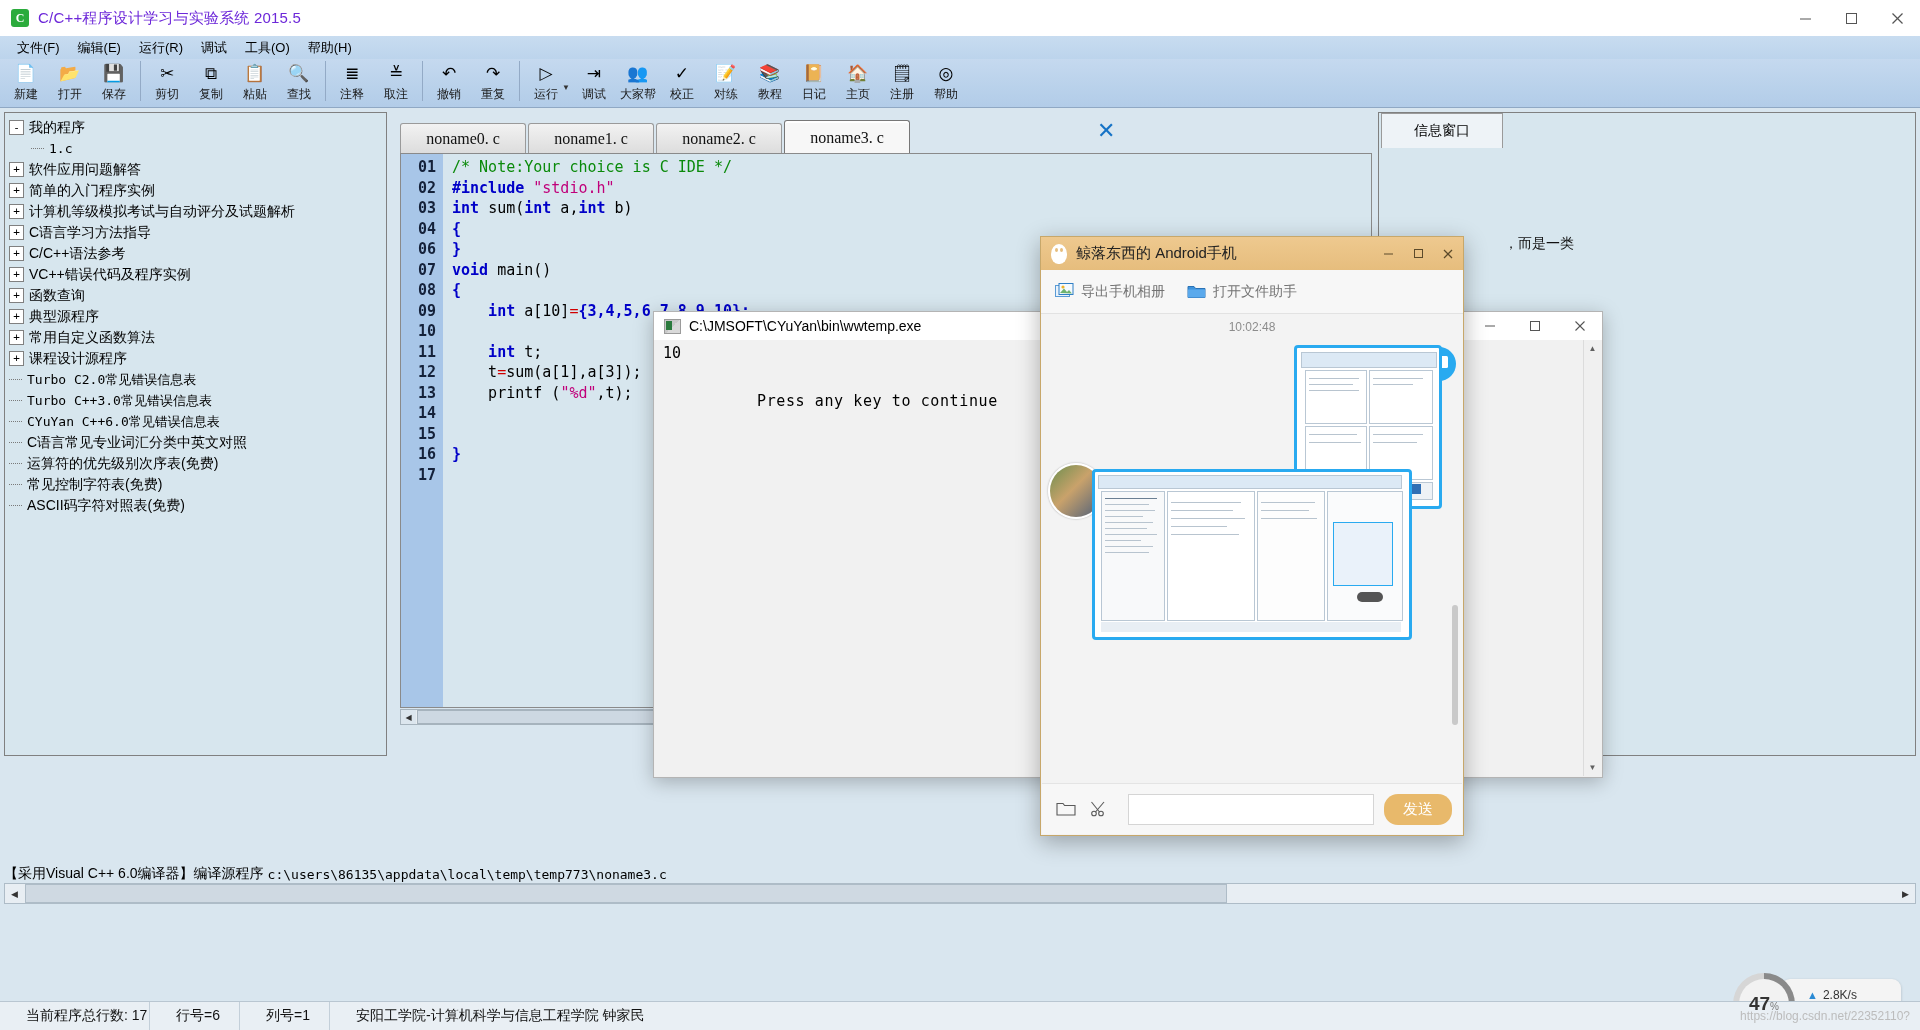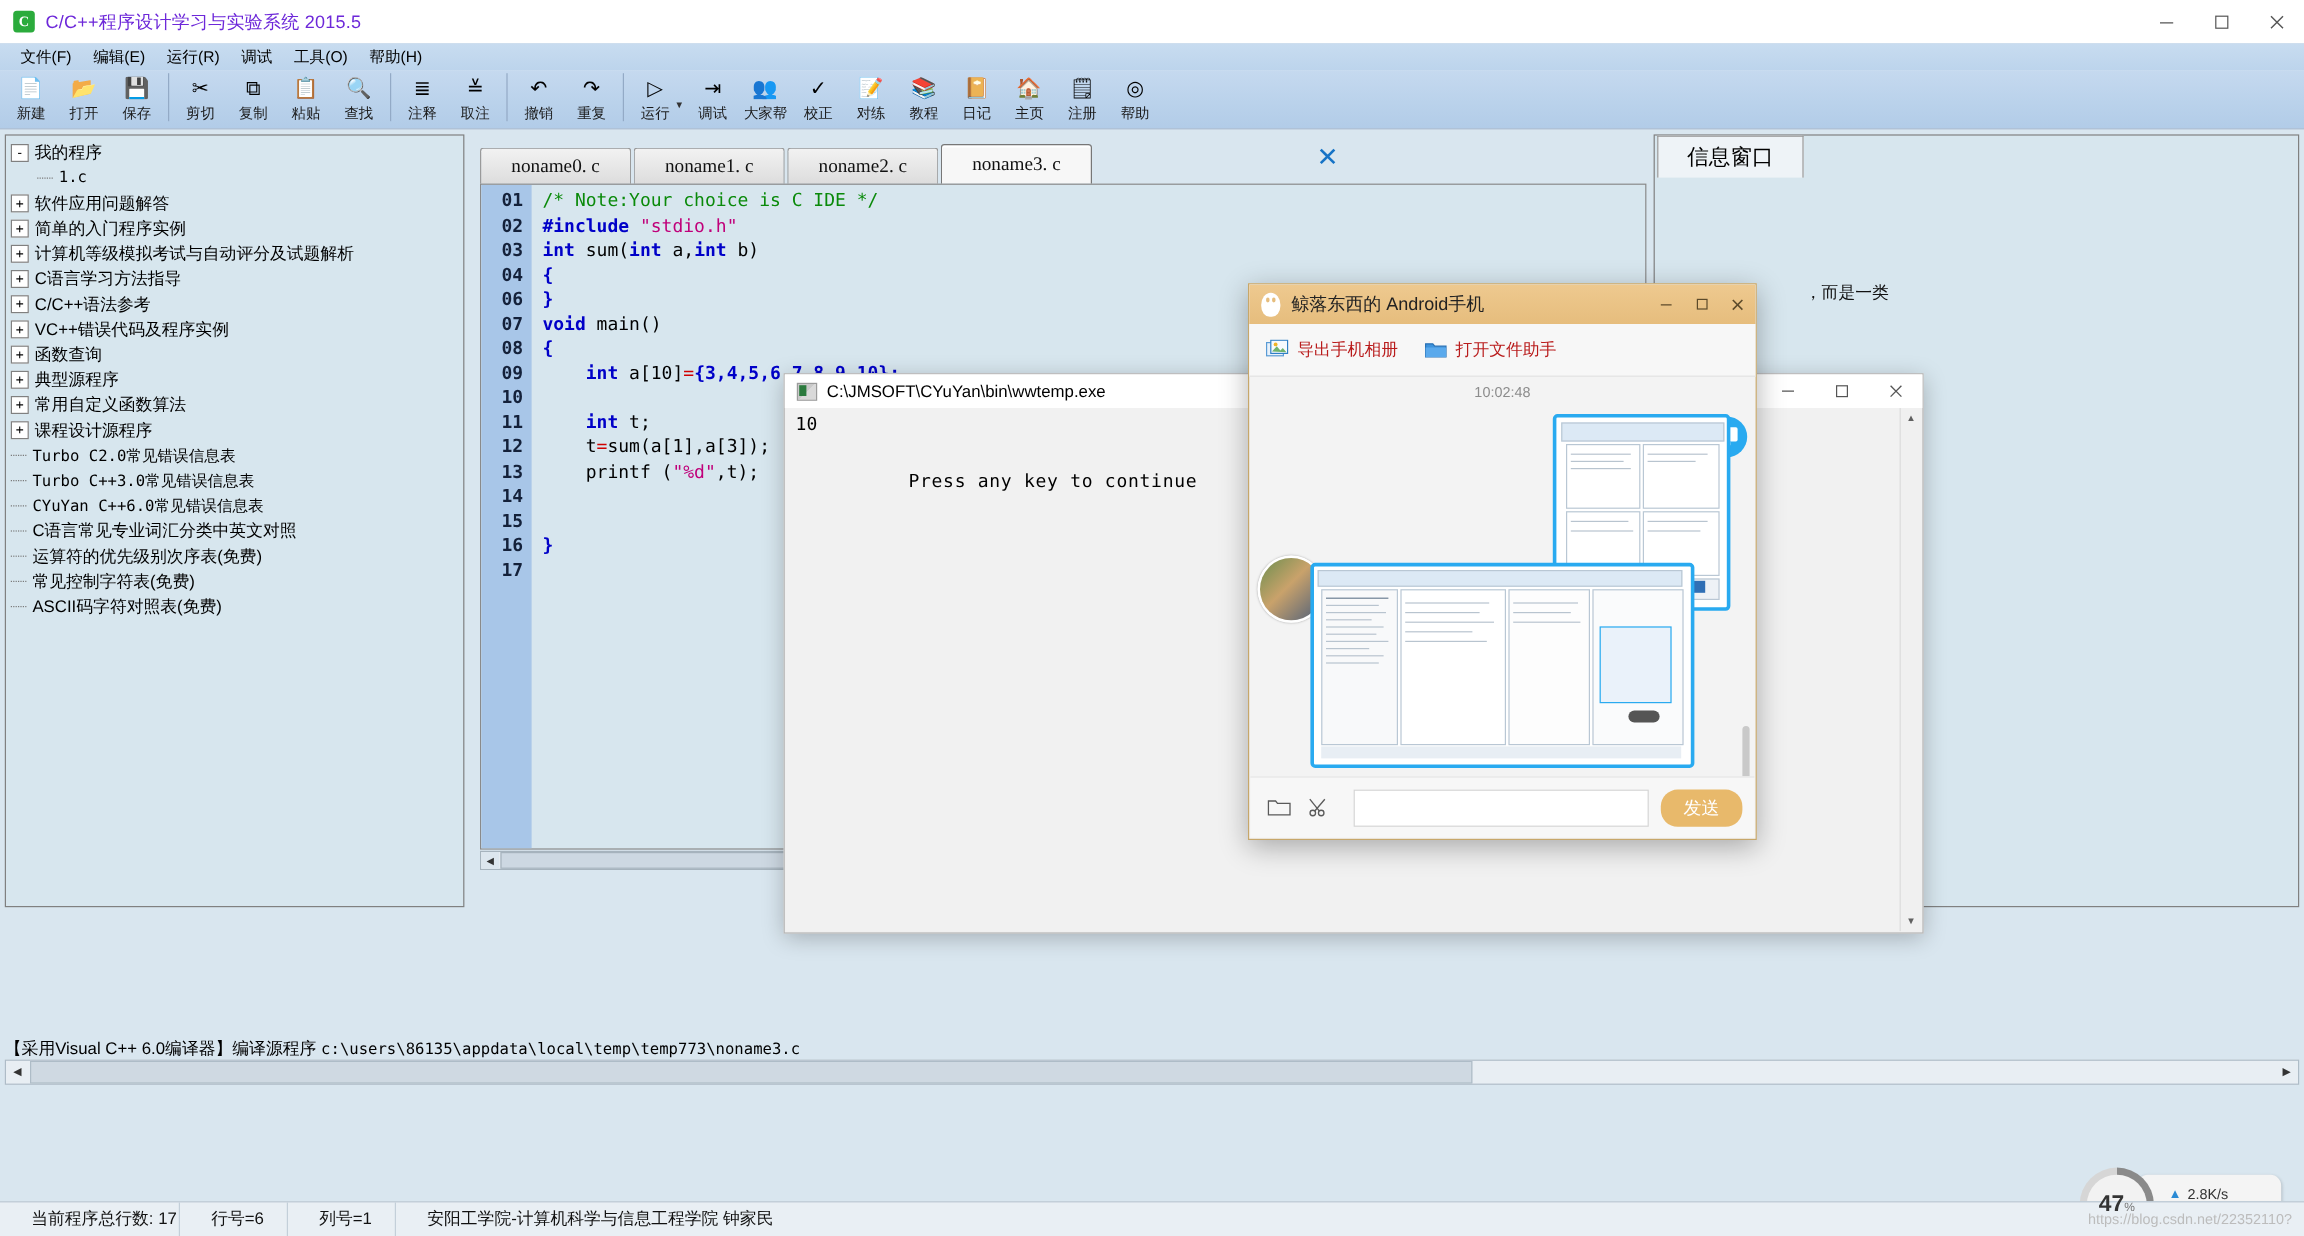--- a/index.html
+++ b/index.html
@@ -127,21 +127,21 @@
   .hsthumb{height:12px;width:360px;background:#cdd8e2;border:1px solid #a6b3bd;margin-left:1px;}
 
   
   .infopanel{
     position:absolute;left:1378px;top:4px;width:538px;height:644px;
     background:#d7e6ee;border:1px solid #808080;box-sizing:border-box;
   }
   .infotab{
     position:absolute;left:1381px;top:5px;width:120px;height:34px;
     background:#eef3f7;border:1px solid #9a9a9a;border-bottom:none;
-    display:flex;align-items:center;justify-content:center;font-size:18px;color:#000;
+    display:flex;align-items:center;justify-content:center;font-size:14px;color:#000;
   }
   .infotext{position:absolute;left:1504px;top:125px;width:410px;font-size:14px;color:#111;
      line-height:20px;white-space:nowrap;overflow:hidden;}
 
   
   .console{
     position:absolute;left:653px;top:203px;width:950px;height:467px;
     background:#f0f0f0;border:1px solid #b4b4b4;box-shadow:0 4px 18px rgba(0,0,0,.25);
     box-sizing:border-box;
   }
@@ -156,36 +156,36 @@
   .conbody{position:absolute;left:1px;top:28px;right:1px;bottom:1px;background:#f1f1f1;
     font-family:"DejaVu Sans Mono",monospace;font-size:15px;color:#000;padding:4px 6px;box-sizing:border-box;}
   .conline1{margin:0 0 0 2px;}
   .conline2{margin:30px 0 0 96px;letter-spacing:.6px;}
   .conscroll{position:absolute;right:1px;top:28px;width:17px;bottom:1px;background:#f0f0f0;
     border-left:1px solid #dcdcdc;display:flex;flex-direction:column;justify-content:space-between;}
   .csarrow{height:17px;display:flex;align-items:center;justify-content:center;font-size:8px;color:#606060;}
 
   
   .qq{
-    position:absolute;left:1040px;top:128px;width:424px;height:464px;
+    position:absolute;left:1040px;top:128px;width:424px;height:600px;
     background:#f3f3f3;border:1px solid #c7a76a;box-shadow:0 6px 22px rgba(0,0,0,.3);
     box-sizing:border-box;overflow:hidden;
   }
   .qqhead{height:33px;background:linear-gradient(to bottom,#eec98f,#e6bd7d);
     display:flex;align-items:center;padding-left:10px;box-sizing:border-box;}
   .qqpeng{width:16px;height:20px;background:#fff;border-radius:50% 50% 45% 45%;margin-right:9px;
     position:relative;flex:none;}
   .qqpeng:before{content:"";position:absolute;left:4px;top:4px;width:3px;height:4px;background:#e6bd7d;border-radius:50%;}
   .qqpeng:after{content:"";position:absolute;left:9px;top:4px;width:3px;height:4px;background:#e6bd7d;border-radius:50%;}
   .qqtitle{font-size:15px;color:#222;}
   .qqwbtns{margin-left:auto;display:flex;}
   .qqwb{width:30px;height:33px;display:flex;align-items:center;justify-content:center;color:#5c4a2a;font-size:13px;}
   .qqtools{height:44px;background:#f7f7f7;display:flex;align-items:center;padding-left:14px;
     border-bottom:1px solid #e2e2e2;box-sizing:border-box;}
-  .qqtool{display:flex;align-items:flex-start;margin-right:22px;font-size:14px;color:#b91c1c;}
+  .qqtool{display:flex;align-items:flex-start;margin-right:22px;font-size:14px;color:#737373;}
   .qqico{width:19px;height:17px;margin-right:7px;flex:none;}
   .qqbody{position:absolute;left:1px;top:78px;right:1px;bottom:52px;background:#f3f3f3;overflow:hidden;}
   .qqtime{text-align:center;font-size:12px;color:#8c8c8c;margin-top:5px;}
   .qqfoot{position:absolute;left:1px;right:1px;bottom:1px;height:51px;background:#f7f7f7;
     border-top:1px solid #e4e4e4;display:flex;align-items:center;padding:0 10px;box-sizing:border-box;}
   .qqfico{width:27px;height:24px;display:flex;align-items:center;justify-content:center;
     color:#5a5a5a;margin-right:6px;}
   .qqinput{flex:1;height:29px;background:#fff;border:1px solid #d5d5d5;margin:0 10px;}
   .qqsend{width:68px;height:31px;background:#e8b96b;color:#fff;font-size:15px;
     display:flex;align-items:center;justify-content:center;border-radius:14px;}

